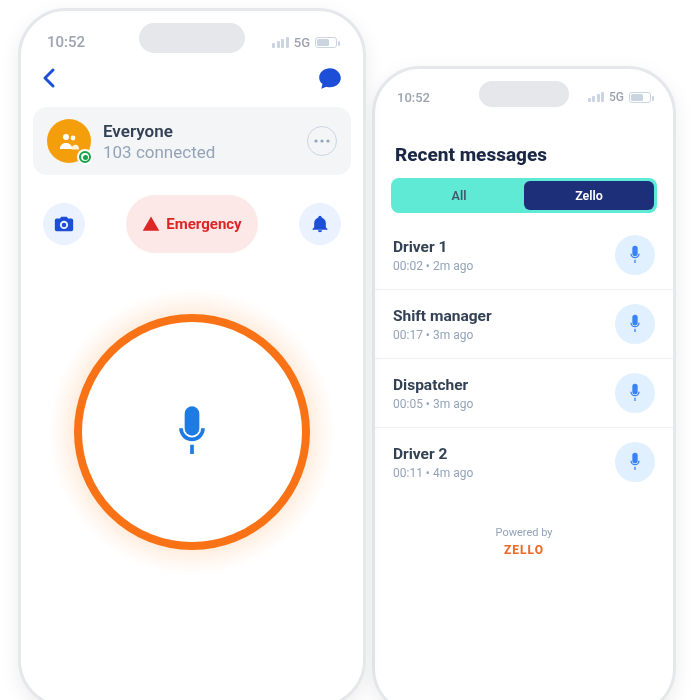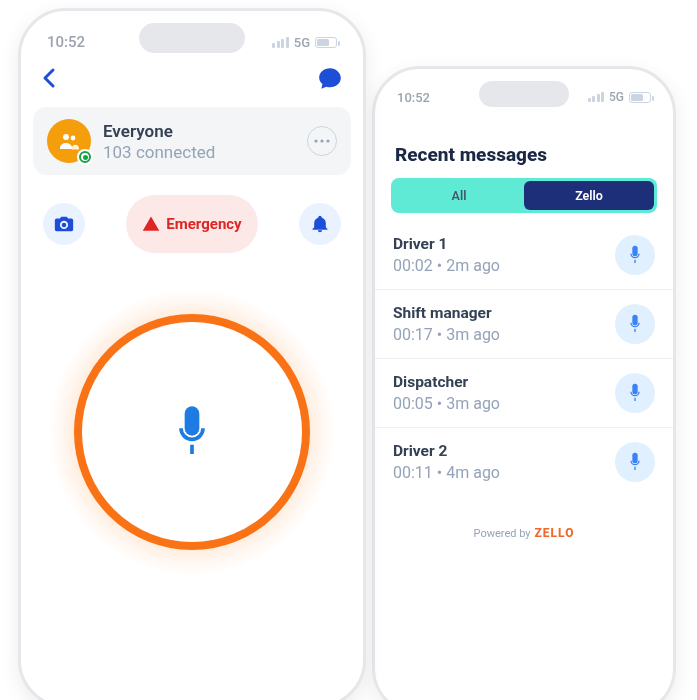--- a/index.html
+++ b/index.html
@@ -149,29 +149,29 @@
     }
     .seg-tab.active { background:#1e2f7a; color:#fff; }
 
     .msg-list { padding: 8px 0 0 0; }
     .msg-item {
       display:flex; align-items:center; justify-content:space-between;
       padding: 14px 18px; border-bottom:1px solid #eef0f3;
     }
     .msg-item:last-child { border-bottom:0; }
     .msg-text .name { font-size:15.5px; font-weight:700; color:#334155; }
-    .msg-text .meta { font-size:16px; color:#94a3b8; margin-top:3px; }
+    .msg-text .meta { font-size:12px; color:#94a3b8; margin-top:3px; }
     .msg-mic {
       width:40px; height:40px; border-radius:50%; background:#e1f0fe;
       display:flex; align-items:center; justify-content:center; color:#3b82f6;
     }
 
     .company-block { text-align:center; padding-top:26px; color:#94a3b8; }
     .company-name { font-size:18px; font-weight:700; color:#94a3b8; }
-    .powered { font-size:11px; margin-top:4px; display:flex; align-items:center; justify-content:center; gap:4px; }
+    .powered { font-size:11px; margin-top:4px; display:flex; align-items:center; justify-content:center; gap:4px;flex-direction:column; }
     .zello-logo { font-weight:800; letter-spacing:1px; color:#ec6a2c; font-size:12px; }
   </style>
 </head>
 <body>
 
 <div class="phone phone-left">
   <div class="hw-btn hw-left-1"></div>
   <div class="hw-btn hw-left-2"></div>
   <div class="hw-btn hw-left-3"></div>
   <div class="hw-btn hw-right"></div>

